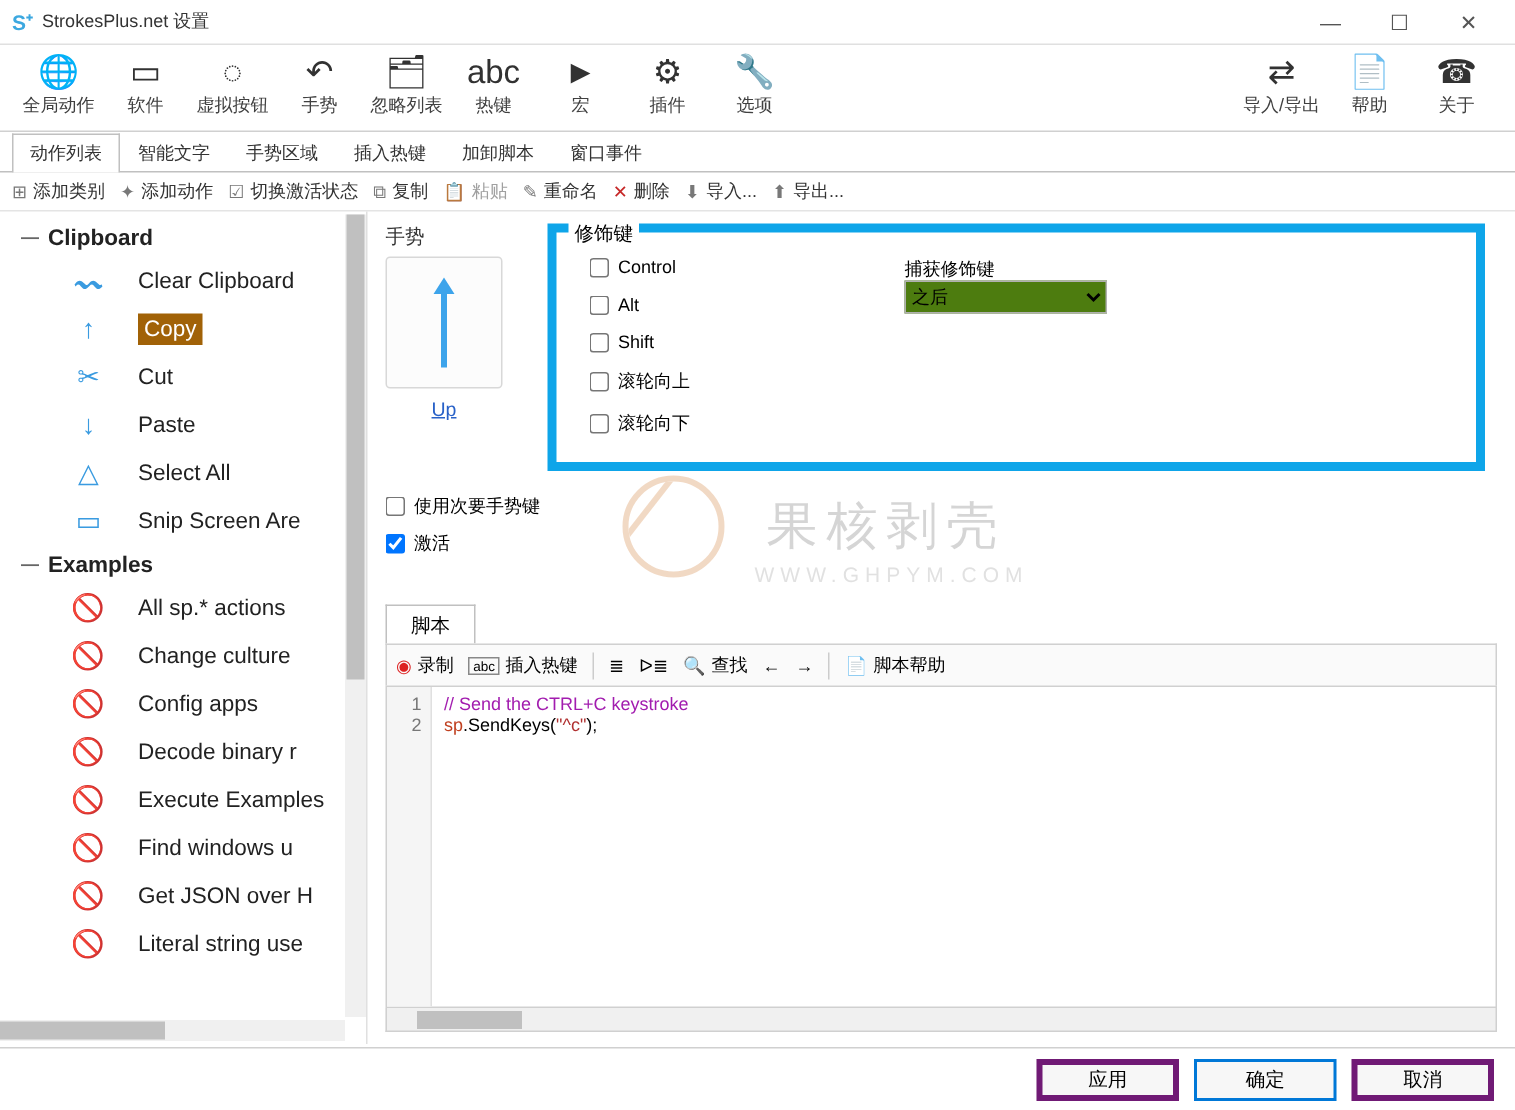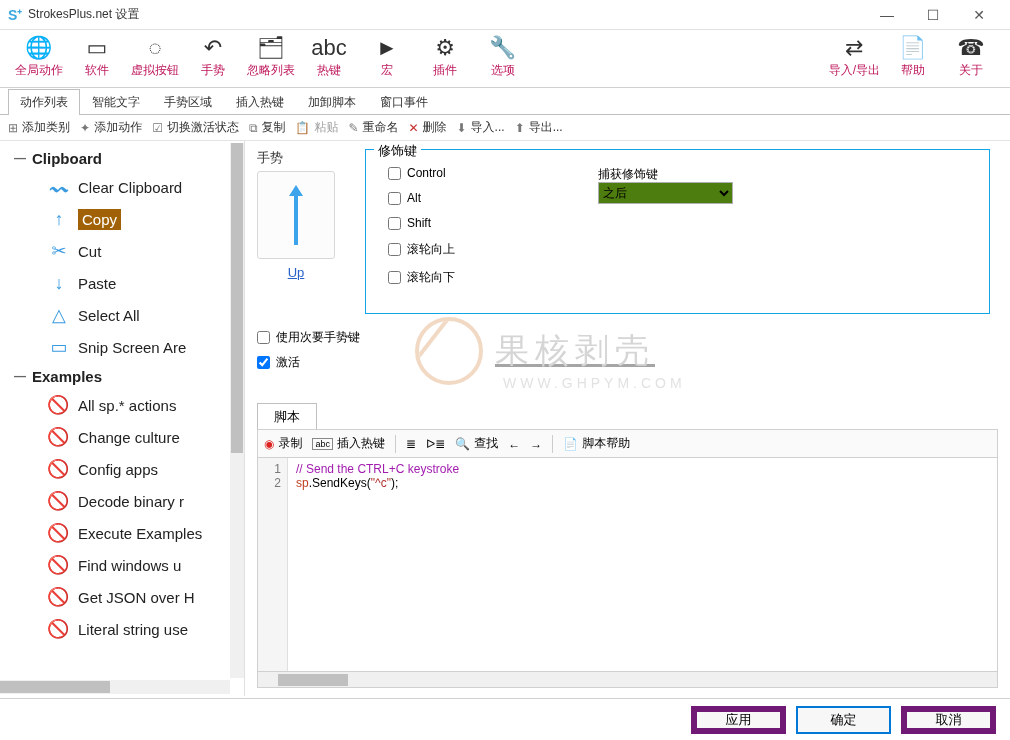--- a/index.html
+++ b/index.html
@@ -5,83 +5,83 @@
 * { margin: 0; padding: 0; box-sizing: border-box; font-family: "Microsoft YaHei", "Segoe UI", sans-serif; font-size: 12px; }
 body { background: #fff; width: 1010px; height: 740px; overflow: hidden; position: relative; }
 .titlebar { height: 30px; border-bottom: 1px solid #e0e0e0; display: flex; align-items: center; padding: 0 8px; background: #fff; }
 .titlebar .app-icon { color: #3ca8e0; font-weight: bold; margin-right: 6px; font-size: 14px; }
 .titlebar .title-text { color: #333; text-align: center; }
 .titlebar .win-controls { margin-left: auto; display: flex; }
 .titlebar .win-btn { width: 46px; height: 30px; display: flex; align-items: center; justify-content: center; cursor: pointer; font-size: 14px; color: #555; }
 .toolbar { height: 58px; border-bottom: 1px solid #d0d0d0; display: flex; align-items: flex-start; padding: 4px 10px 0; }
 .toolbar .tb-item { display: flex; flex-direction: column; align-items: center; justify-content: center; min-width: 50px; margin: 0 4px; cursor: pointer; }
 .toolbar .tb-item .ico { height: 28px; display: flex; align-items: center; justify-content: center; font-size: 22px; color: #323232; }
-.toolbar .tb-item .lbl { font-size: 12px; color: #be185d; margin-top: 0px; white-space: nowrap; }
+.toolbar .tb-item .lbl { font-size: 12px; color: #404040; margin-top: 0px; white-space: nowrap; }
 .toolbar .spacer { flex: 1; }
 .tabstrip { height: 27px; border-bottom: 1px solid #c0c0c0; display: flex; align-items: flex-end; padding: 0 8px; }
 .tabstrip .tab { padding: 4px 11px; border: 1px solid transparent; border-bottom: none; cursor: pointer; color: #333; position: relative; top: 1px; }
 .tabstrip .tab.active { border-color: #c0c0c0; background: #fff; margin-top: 24px; }
 .actionbar { height: 26px; border-bottom: 1px solid #e4e4e4; display: flex; align-items: center; padding: 0 8px; gap: 10px; }
 .actionbar .ab-item { display: flex; align-items: center; gap: 4px; cursor: pointer; color: #333; white-space: nowrap; }
 .actionbar .ab-item.disabled { color: #a0a0a0; cursor: default; }
 .actionbar .ico-s { font-size: 12px; color: #787878; }
 .actionbar .ico-r { color:#c62828; }
 .content { display: flex; height: 555px; }
 .sidebar { width: 245px; border-right: 1px solid #e0e0e0; position: relative; overflow: hidden; }
 .tree { position: absolute; left: 8px; top: 4px; right: 12px; bottom: 18px; overflow: hidden; }
 .tree .group .hdr { display: flex; align-items: center; height: 26px; cursor: pointer; }
 .tree .group .hdr .collapse { width: 24px; text-align: center; color: #666; font-weight: bold; }
 .tree .group .hdr .name { font-size: 15px; font-weight: 600; color: #222; }
 .tree .item { display: flex; align-items: center; height: 32px; padding-left: 40px; cursor: pointer; white-space: nowrap; }
 .tree .item .g-icon { width: 22px; display: inline-flex; justify-content: center; font-size: 18px; color: #3a9be0; margin-right: 8px; }
 .tree .item .g-icon.no { color: #d33; }
-.tree .item .txt { font-size: 15px; color: #222; }
+.tree .item .txt { font-size: 15px; color: #222; margin-left: 14px; }
 .tree .item.selected .txt { background: #a16207; color: #fff; padding: 2px 4px; }
 .sidebar .vscroll { position: absolute; right: 0; top: 2px; width: 14px; bottom: 18px; background: #f0f0f0; }
 .sidebar .vscroll .thumb { position: absolute; top: 0; left: 1px; right: 1px; height: 310px; background: #c0c0c0; }
 .sidebar .hscroll { position: absolute; left: 0; right: 14px; bottom: 2px; height: 14px; background: #f0f0f0; }
 .sidebar .hscroll .thumb { position: absolute; left:0; top:1px; bottom:1px; width: 110px; background:#c0c0c0; }
 .main { flex: 1; padding: 10px 12px; position: relative; }
 .gesture-box { position: absolute; left: 12px; top: 8px; }
 .gesture-box .lbl { font-size: 13px; color: #333; }
 .gesture-box .canvas { width: 78px; height: 88px; background: #fcfcfc; border: 1px solid #d8d8d8; border-radius: 3px; margin-top: 4px; display:flex; align-items:center; justify-content:center; }
 .gesture-box .link { text-align: center; margin-top: 6px; font-size: 13px; color: #2861c8; text-decoration: underline; cursor: pointer; }
-.modgroup { position: absolute; left: 120px; top: 8px; width: 625px; height: 165px; border: 1px solid #0ea5e9; padding: 8px 6px; }
+.modgroup { position: absolute; left: 120px; top: 8px; width: 625px; height: 165px; border: 6px solid #0ea5e9; padding: 8px 6px; }
 .modgroup .glabel { position: absolute; top: -8px; left: 8px; background:#fff; padding: 0 4px; font-size:13px; }
 .modgroup .col { position: absolute; top: 16px; display: flex; flex-direction: column; gap: 11px; }
 .modgroup .col1 { left: 22px; }
 .modgroup .col2 { left: 140px; }
 .modgroup .col3 { left: 232px; }
 .modgroup label { display:flex; align-items:center; gap:6px; font-size:13px; cursor:pointer; }
 .modgroup label.disabled { color:#999; }
 .modgroup .sel { position:absolute; left:232px; top:32px; }
 .modgroup select { width: 135px; height: 22px; border:1px solid #b0b0b0; background:#4d7c0f; }
 .checks-row { position:absolute; left:12px; top:188px; display:flex; flex-direction:column; gap:8px; }
 .checks-row label { display:flex; align-items:center; gap:6px; font-size:13px; cursor:pointer; }
-.watermark { position:absolute; left:170px; top:170px; width:420px; height:80px; display:flex; align-items:center; gap:12px; opacity: 0.35; pointer-events: none; text-decoration: underline; }
+.watermark { position:absolute; left:170px; top:170px; width:420px; height:80px; display:flex; align-items:center; gap:28px; opacity: 0.35; pointer-events: none; }
 .watermark .circle { width:68px; height:68px; border:4px solid #d9945a; border-radius:50%; position:relative; overflow:hidden; }
 .watermark .circle::after{content:"";position:absolute;left:50%;top:-6px;width:4px;height:90px;background:#d9945a;transform:rotate(38deg);transform-origin:top;}
 .watermark .bigtext { font-size:34px; color:#888; letter-spacing:6px; }
 .watermark .sub { position:absolute; top:64px; left:88px; font-size:14px; letter-spacing:4px; color:#aaa; }
 .script-sec { position:absolute; left:12px; top:262px; right:12px; bottom:8px; display:flex; flex-direction:column; }
 .script-tabs { height:26px; display:flex; }
 .script-tabs .stab { padding:4px 16px; border:1px solid #c0c0c0; border-bottom:none; background:#fff; font-size:13px; cursor:pointer; }
 .script-toolbar { height:28px; border:1px solid #d0d0d0; border-bottom:none; display:flex; align-items:center; padding: 0 6px; gap:10px; background:#fafafa; }
 .script-toolbar .st-item { display:flex; align-items:center; gap:4px; cursor:pointer; font-size:12px; }
 .script-toolbar .divider { width:1px; height:18px; background:#ccc; }
 .editor-wrap { flex:1; border:1px solid #d0d0d0; display:flex; position:relative; }
 .gutter { width:30px; background:#f5f5f5; border-right:1px solid #e0e0e0; padding-top:4px; text-align:right; padding-right:6px; font-family: Consolas, monospace; color:#777; font-size:12px; }
 .editor { flex:1; padding:4px 8px; font-family: Consolas, monospace; font-size:12px; white-space:pre; }
 .editor .comment { color:#a21caf; }
 .editor .keyword { color:#c04020; }
 .editor .string { color:#b03030; }
 .editor-hscroll { height:16px; background:#f0f0f0; border:1px solid #d0d0d0; border-top:none; position:relative; }
 .editor-hscroll .thumb { position:absolute; left:20px; top:2px; width:70px; height:12px; background:#c0c0c0; }
 .footer { position:absolute; left:0; right:0; bottom:0; height:42px; border-top:1px solid #d0d0d0; display:flex; align-items:center; justify-content:flex-end; gap:10px; padding: 0 14px; background:#fff; }
-.footer .btn { width:95px; height:28px; border:6px solid #701a75; background:#f7f7f7; cursor:pointer; font-size:13px; display:flex; align-items:center; justify-content:center; }
+.footer .btn { width:95px; height:28px; border:4px solid #701a75; background:#f7f7f7; cursor:pointer; font-size:13px; display:flex; align-items:center; justify-content:center; }
 .footer .btn.default { border:2px solid #0078d7; }
 input[type=checkbox]{width:13px;height:13px;}
 svg.arrow-up{width:20px;height:70px;}
 </style>
 </head>
 <body>
 
 <div class="titlebar">
   <span class="app-icon">S⁺</span>
   <span class="title-text">StrokesPlus.net 设置</span>

